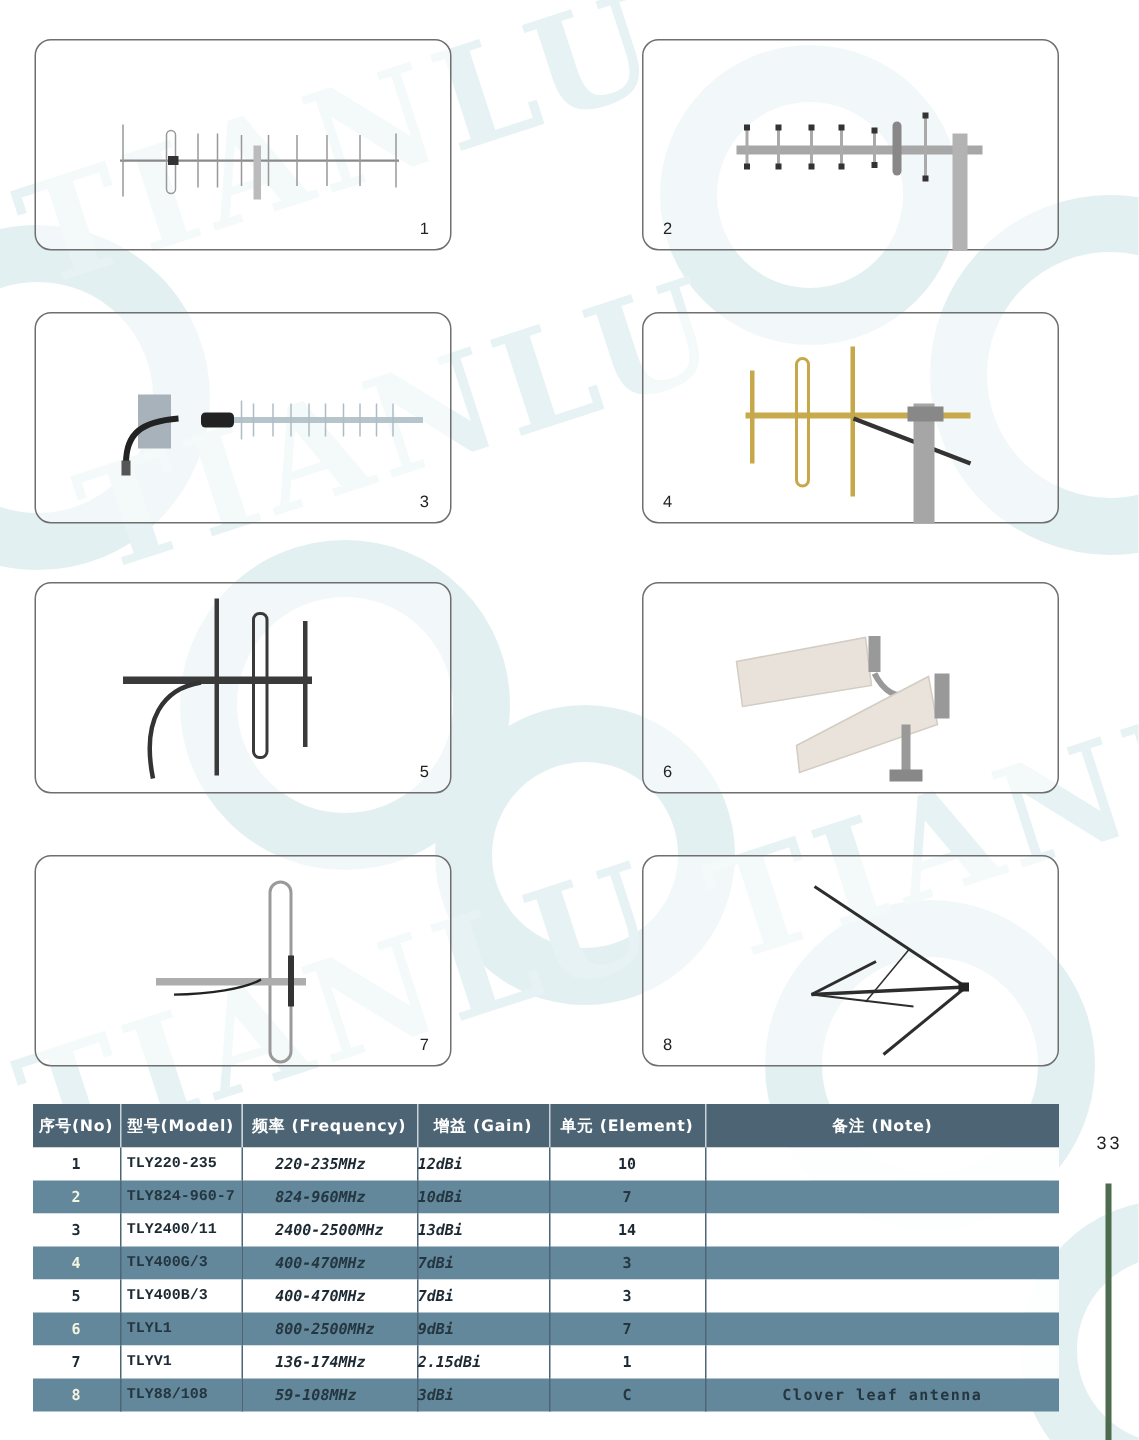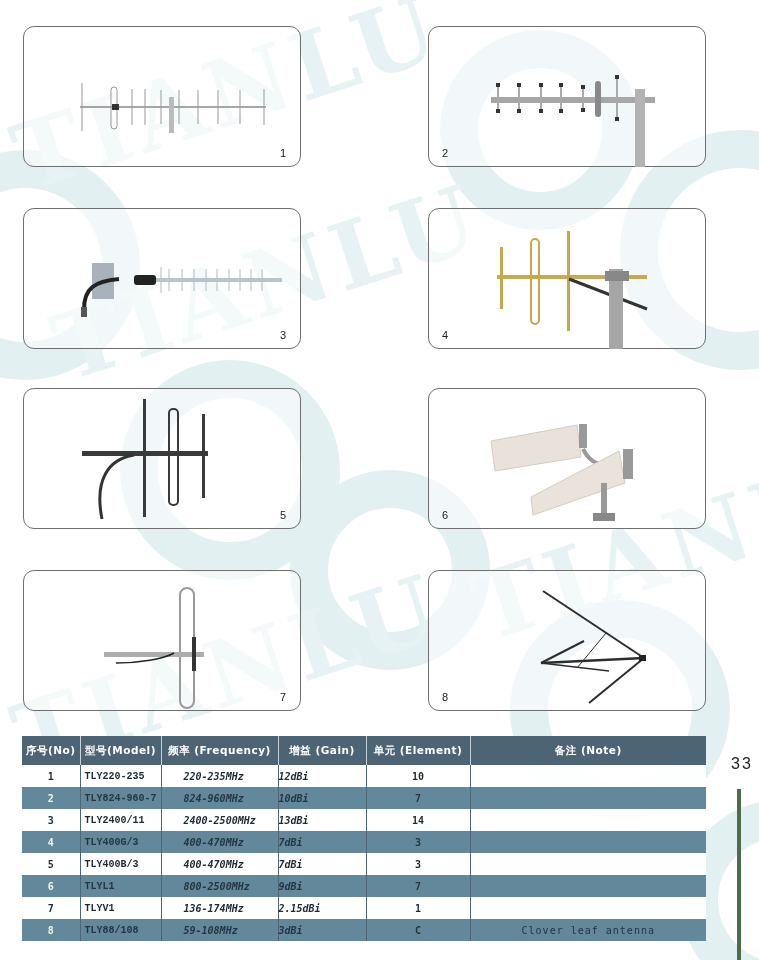--- a/index.html
+++ b/index.html
@@ -48,24 +48,24 @@
     }
     table.spec td:last-child { border-right: none; }
     table.spec tr.odd td { background: rgba(255,255,255,0.92); }
     table.spec tr.even td { background: #63879b; color: #243640; }
     table.spec tr.even td.c0 { color: #f4f4e0; }
     .c0 { text-align: center; }
     .c1 { text-align: left; padding-left: 4px !important; font-family: Liberation Mono, monospace; }
     .c2 { text-align: left; padding-left: 22px !important; font-style: italic; }
     .c3 { text-align: left; font-style: italic; }
     .c4 { text-align: center; }
-    .c5 { text-align: center; font-weight: normal; letter-spacing: 1px; }
+    .c5 { text-align: center; font-weight: bold; letter-spacing: 1px; }
 
     .page-number {
-      position: absolute; left: 731px; top: 755px; font-size: 16px; color: #222;
+      position: absolute; left: 731px; top: 755px; font-size: 12px; color: #222;
       font-family: "Liberation Sans", sans-serif; letter-spacing: 2px;
     }
     .side-bar {
       position: absolute; left: 737px; top: 789px; width: 4px; height: 171px;
       background: #4d6b4d;
     }
   </style>
 </head>
 <body>
 

